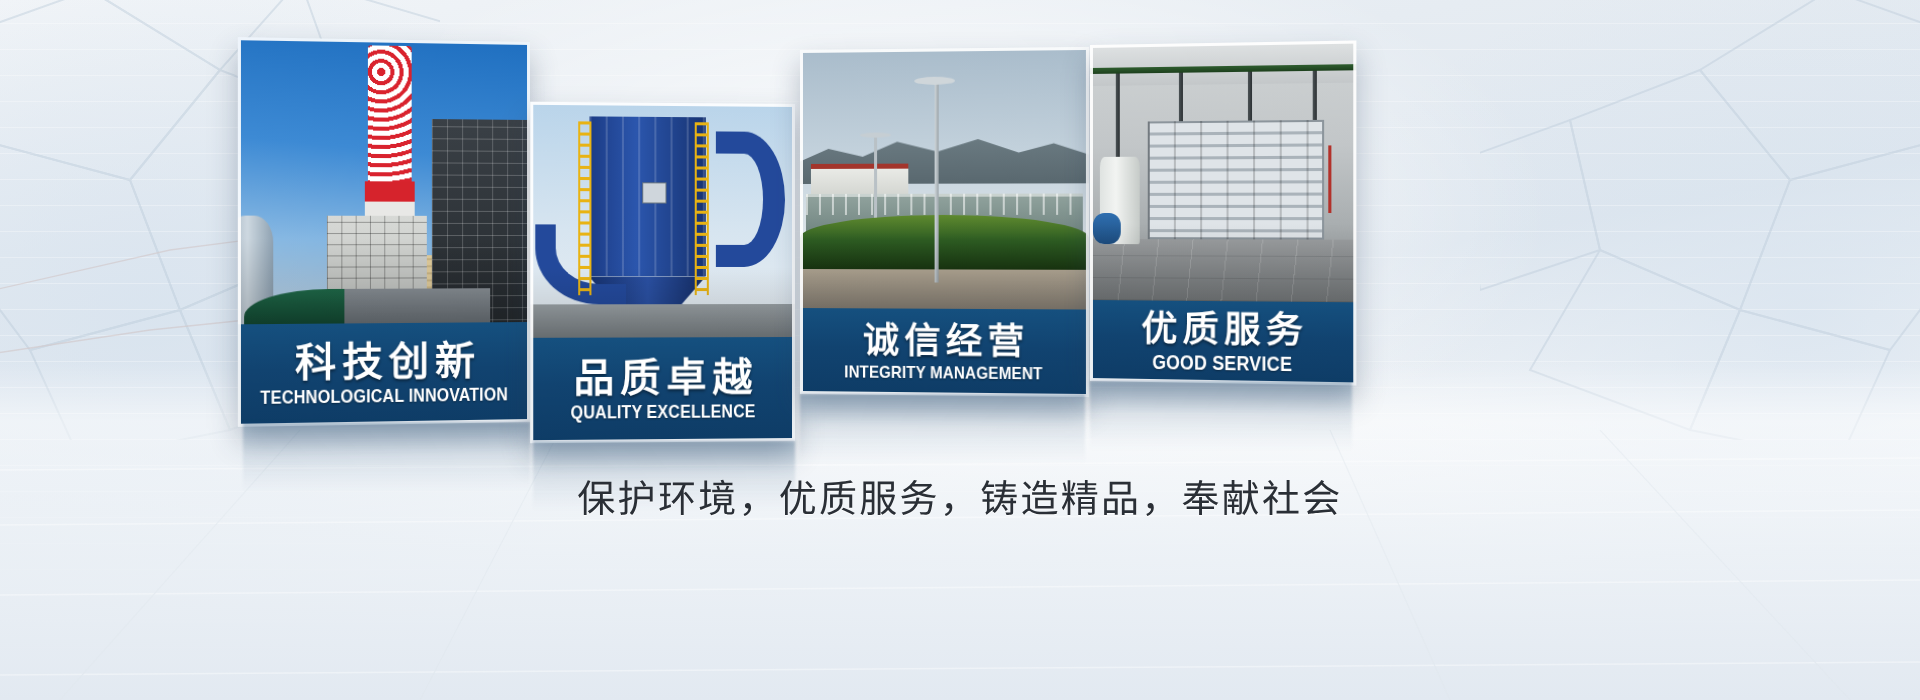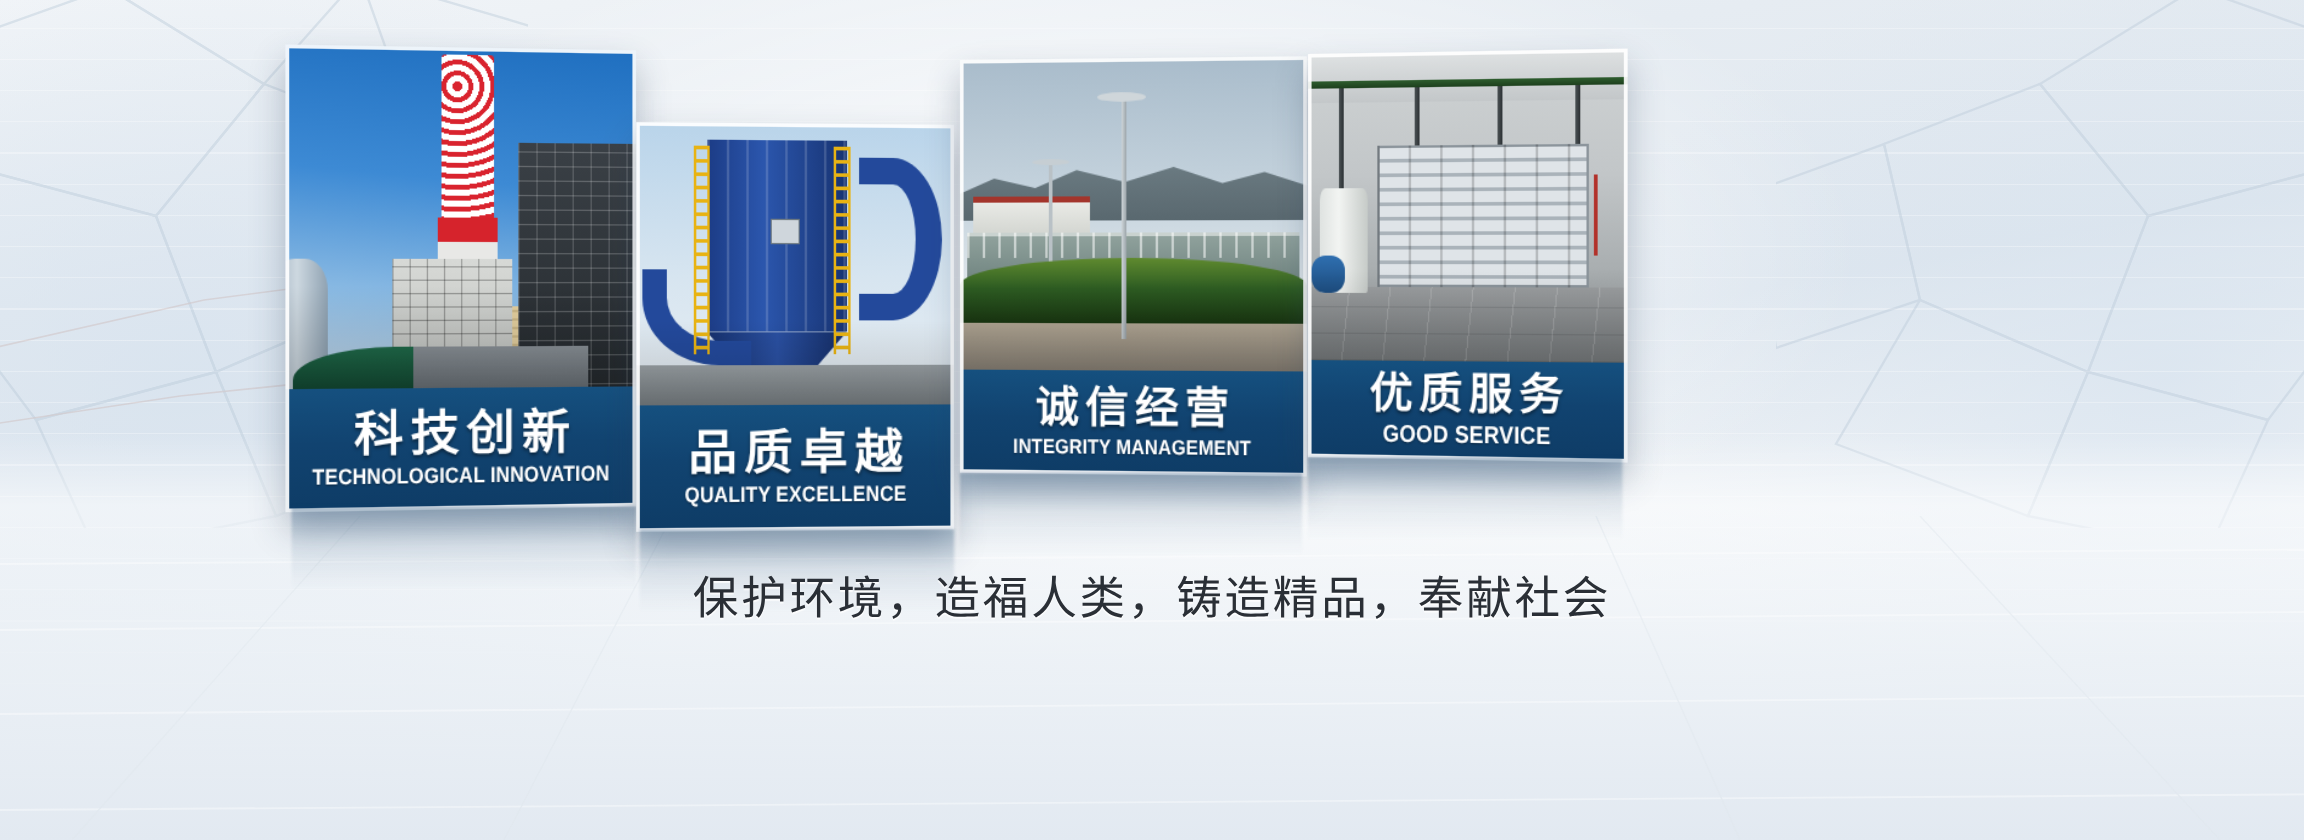--- a/index.html
+++ b/index.html
@@ -494,15 +494,15 @@
           <div class="cn" style="font-size:36px;">优质服务</div>
           <div class="en" style="font-size:20px;">GOOD SERVICE</div>
         </div>
         <div class="frame"></div>
       </div>
       <div class="reflection"></div>
     </div>
 
   </div>
 
-  <div id="tagline">保护环境，造福人类，铸造精品，奉献社会</div>
+  <div id="tagline">保护环境，优质服务，铸造精品，奉献社会</div>
 
 </div>
 
 </body></html>

